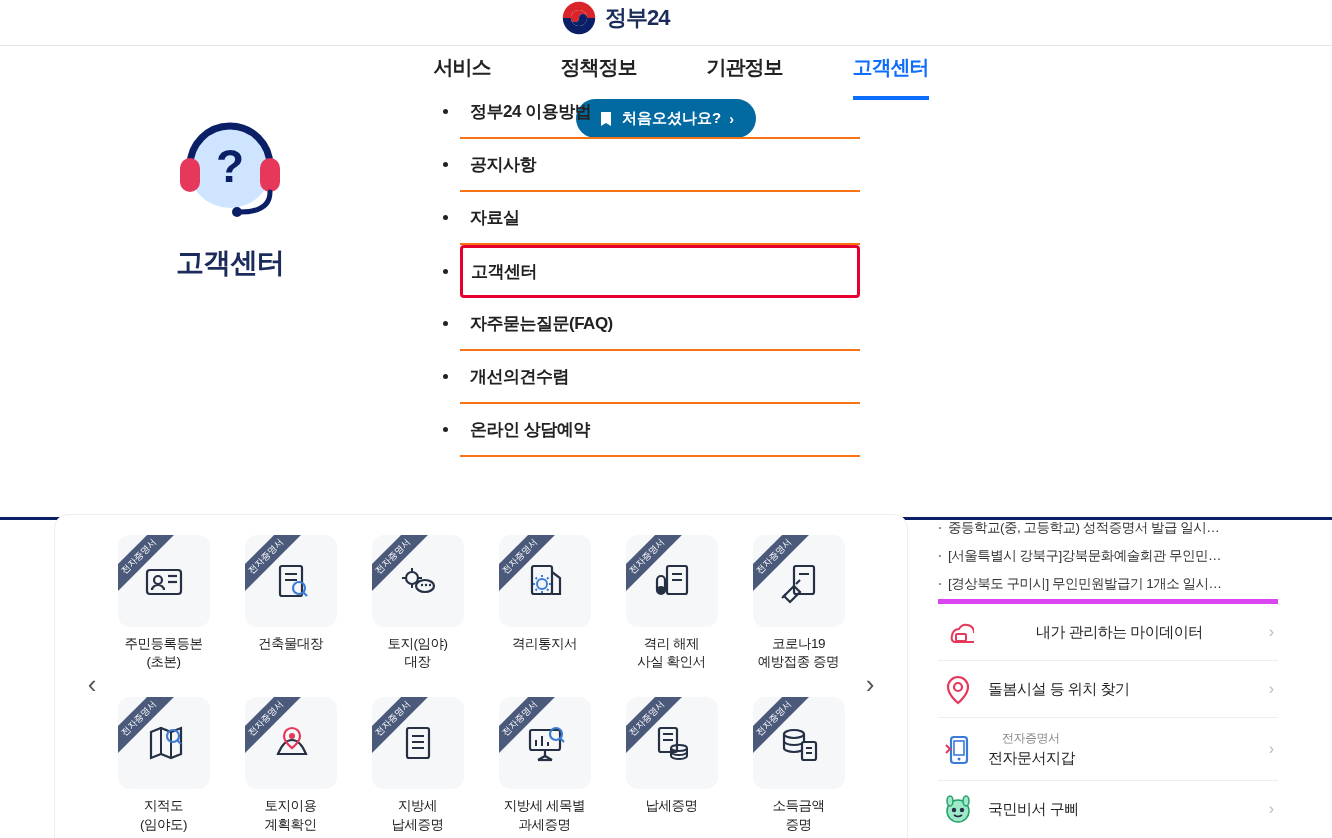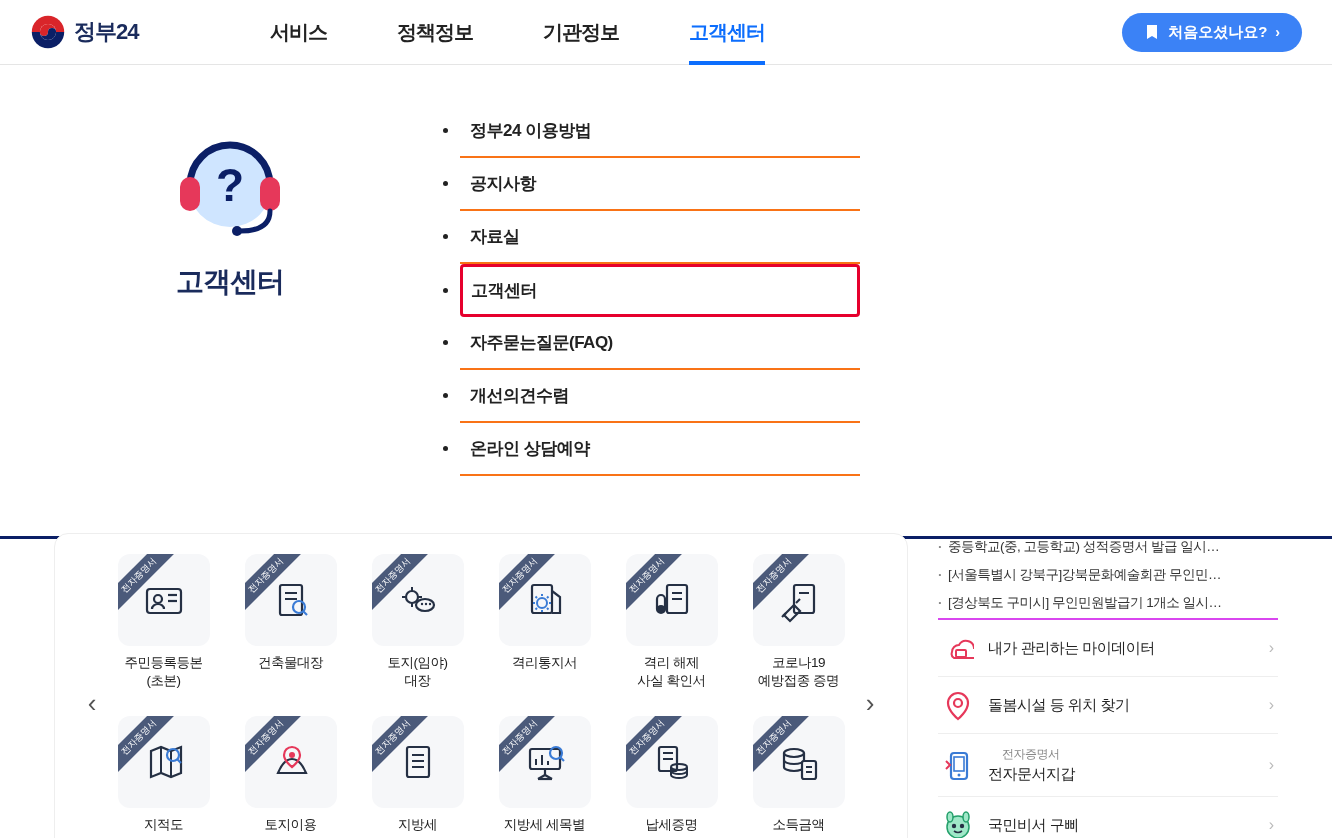--- a/index.html
+++ b/index.html
@@ -1,25 +1,25 @@
 <!DOCTYPE html>
 <html><head>
 <meta charset="utf-8">
 <style>
 * { margin: 0; padding: 0; box-sizing: border-box; }
 body { font-family: -apple-system, "Malgun Gothic", sans-serif; background: #fff; color: #222; width: 1332px; }
-.header { display: flex; align-items: center; height: 65px; border-bottom: 1px solid #e5e5e5; padding: 0 30px; }
+.header { display: flex; align-items: center; height: 46px; border-bottom: 1px solid #e5e5e5; padding: 0 30px; flex-direction: column; }
 .logo-wrap { display: flex; align-items: center; gap: 8px; width: 210px; }
 .logo-circle { width: 36px; height: 36px; }
 .logo-text { font-size: 22px; font-weight: 700; color: #1a2b5c; letter-spacing: -1px; }
 .nav { display: flex; gap: 70px; flex: 1; justify-content: flex-start; padding-left: 30px; }
 .nav-item { font-size: 20px; font-weight: 700; color: #222; cursor: pointer; padding: 18px 0; position: relative; letter-spacing: -1px; }
 .nav-item.active { color: #0d6efd; }
 .nav-item.active::after { content: ""; position: absolute; left: 0; right: 0; bottom: -1px; height: 4px; background: #0d6efd; }
-.header-btn { background: #3b82f6; color: #fff; border: none; border-radius: 20px; padding: 10px 22px; font-size: 15px; font-weight: 600; display: flex; align-items: center; gap: 8px; cursor: pointer; }
+.header-btn { background: #0369a1; color: #fff; border: none; border-radius: 20px; padding: 10px 22px; font-size: 15px; font-weight: 600; display: flex; align-items: center; gap: 8px; cursor: pointer; }
 .header-btn .chev { font-size: 14px; }
 .mega { display: flex; padding: 40px 0 60px 0; border-bottom: 3px solid #0b1f66; }
 .mega-left { width: 460px; display: flex; flex-direction: column; align-items: center; justify-content: flex-start; padding-top: 10px; }
 .mega-title { font-size: 28px; font-weight: 800; color: #1a2b5c; margin-top: 18px; letter-spacing: -1px; }
 .mega-menu { width: 400px; }
 .mega-menu-item { padding: 14px 10px; border-bottom: 2px solid #f97316; font-size: 17px; font-weight: 600; color: #222; cursor: pointer; letter-spacing: -0.5px; }
 .mega-menu-item.highlight { border: 3px solid #e6002d; border-radius: 4px; padding: 12px 8px; }
 .content-area { display: flex; gap: 30px; padding: 0 54px 30px 54px; margin-top: -6px; }
 .services-box { flex: 1; background: #fff; border: 1px solid #eee; border-radius: 14px; padding: 20px 20px 24px 20px; display: flex; align-items: center; position: relative; }
 .carousel-btn { width: 34px; height: 34px; display: flex; align-items: center; justify-content: center; font-size: 26px; color: #555; cursor: pointer; background: none; border: none; }
@@ -28,21 +28,21 @@
 .svc-tile { width: 92px; height: 92px; background: #f6f7f9; border-radius: 12px; position: relative; display: flex; align-items: center; justify-content: center; }
 .ribbon { position: absolute; top: 0; left: 0; width: 56px; height: 56px; overflow: hidden; }
 .ribbon::before { content: attr(data-label); position: absolute; width: 82px; text-align: center; top: 12px; left: -20px; transform: rotate(-45deg); background: #4b5a7a; color: #fff; font-size: 9px; padding: 3px 0; letter-spacing: 0; }
 .svc-label { margin-top: 8px; font-size: 13.5px; color: #222; text-align: center; line-height: 1.35; max-width: 110px; letter-spacing: -0.5px; }
 .side-box { width: 340px; }
 .notice-list { list-style: none; }
 .notice-list li { font-size: 13.5px; color: #333; padding: 5px 0; white-space: nowrap; overflow: hidden; text-overflow: ellipsis; letter-spacing: -0.5px; }
 .notice-list li::before { content: "·"; color: #888; margin-right: 6px; font-weight: 700; }
 .quick-list { list-style: none; border-top: 1px solid transparent; }
 .quick-item { display: flex; align-items: center; padding: 12px 4px; border-top: 1px solid #eee; cursor: pointer; }
-.quick-item:first-child { border-top: 2px solid #d946ef; }
+.quick-item:first-child { border-top: 5px solid #d946ef; gap: 48px; }
 .quick-icon { width: 32px; height: 32px; margin-right: 14px; flex-shrink: 0; }
 .quick-text { flex: 1; font-size: 15px; color: #222; letter-spacing: -0.5px; }
 .quick-text .sub { display: block; font-size: 12px; color: #888; margin-bottom: 2px; margin-left: 14px; }
 .quick-chev { color: #bbb; font-size: 16px; }
 .svc-icon { width: 46px; height: 46px; }
 a { text-decoration: none; color: inherit; }
 </style>
 </head>
 <body>
 

